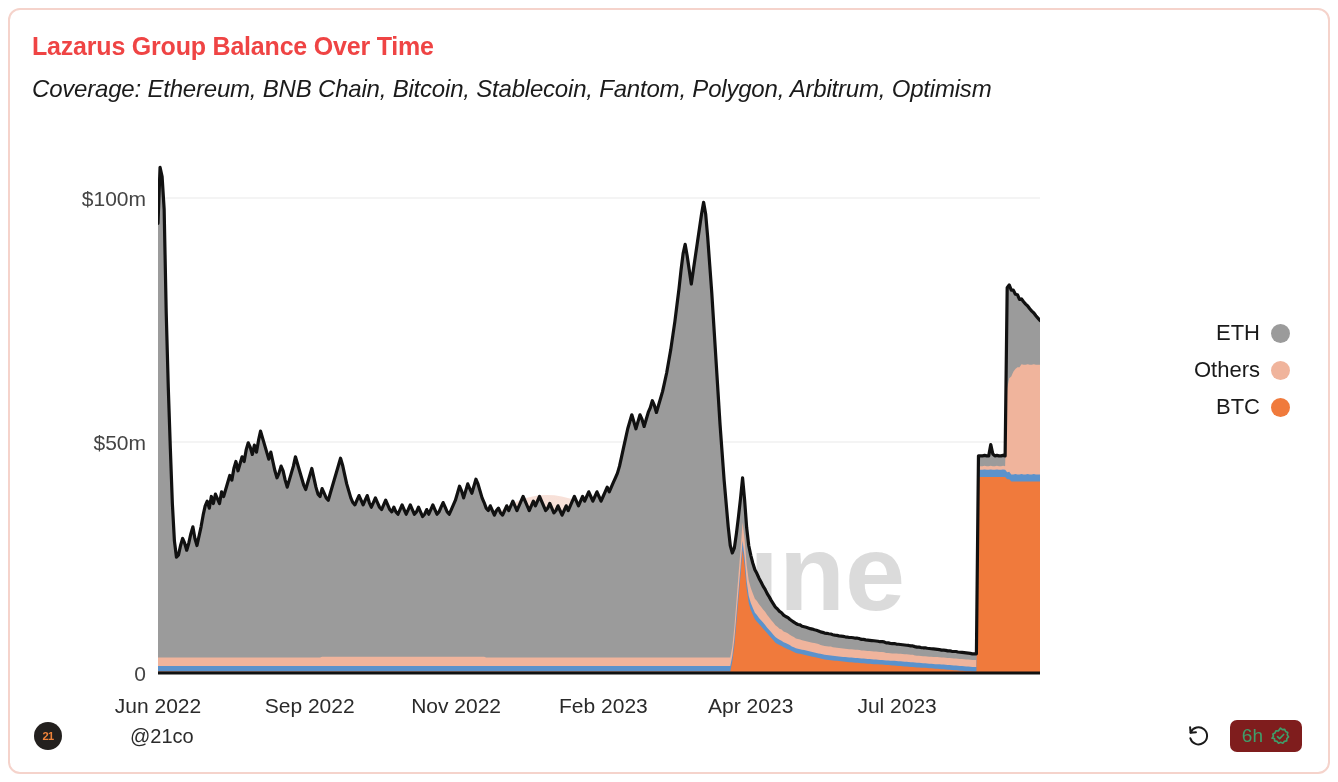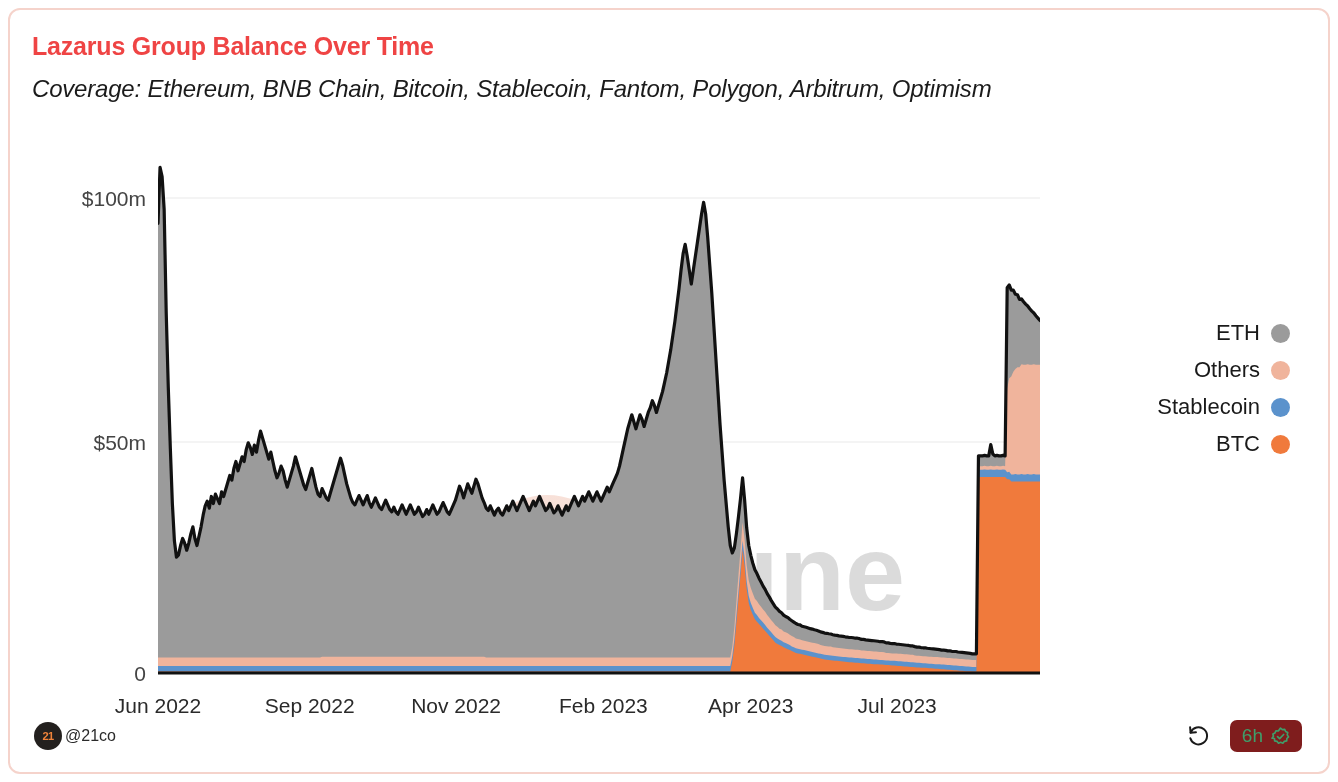--- a/index.html
+++ b/index.html
@@ -43,30 +43,30 @@
     gap: 11px; height: 26px;
   }
   .leglabel { font-size: 22px; color: #1a1a1a; white-space: nowrap; }
   .legdot { width: 19px; height: 19px; border-radius: 50%; flex: none; }
   #footer {
     position: absolute; left: 0; right: 0; bottom: 14px;
     height: 40px;
   }
   #author {
     position: absolute; left: 24px; top: 4px;
-    display: flex; align-items: center; gap: 3px; justify-content: flex-end;
+    display: flex; align-items: center; gap: 20px; justify-content: flex-end;
   }
   #avatar {
     width: 28px; height: 28px; border-radius: 50%;
     background: #23201e;
     display: flex; align-items: center; justify-content: center;
     font-size: 11px; font-weight: 700; color: #f0833a;
     letter-spacing: -0.5px;
   }
-  #authorname { font-size: 16px; color: #2a2a2a; }
+  #authorname { font-size: 20px; color: #2a2a2a; margin-left: 48px; }
   #footright {
     position: absolute; right: 26px; top: 2px;
     display: flex; align-items: center; gap: 16px;
   }
   #refresh-btn {
     width: 28px; height: 28px;
     display: flex; align-items: center; justify-content: center;
     cursor: pointer;
   }
   #freshness {
@@ -139,24 +139,20 @@
   <div id="legend">
       <div class="legrow">
         <span class="leglabel">ETH</span>
         <span class="legdot" style="background: rgb(155, 155, 155);"></span>
       </div>
       <div class="legrow">
         <span class="leglabel">Others</span>
         <span class="legdot" style="background: rgb(240, 180, 156);"></span>
       </div>
       <div class="legrow">
-        <span class="leglabel">Stablecoin</span>
-        <span class="legdot" style="background: rgb(91, 146, 204);"></span>
-      </div>
-      <div class="legrow">
         <span class="leglabel">BTC</span>
         <span class="legdot" style="background: rgb(240, 122, 60);"></span>
       </div>
     </div>
 
   <div id="footer">
     <div id="author">
       <div id="avatar">21</div>
       <div id="authorname">@21co</div>
     </div>

